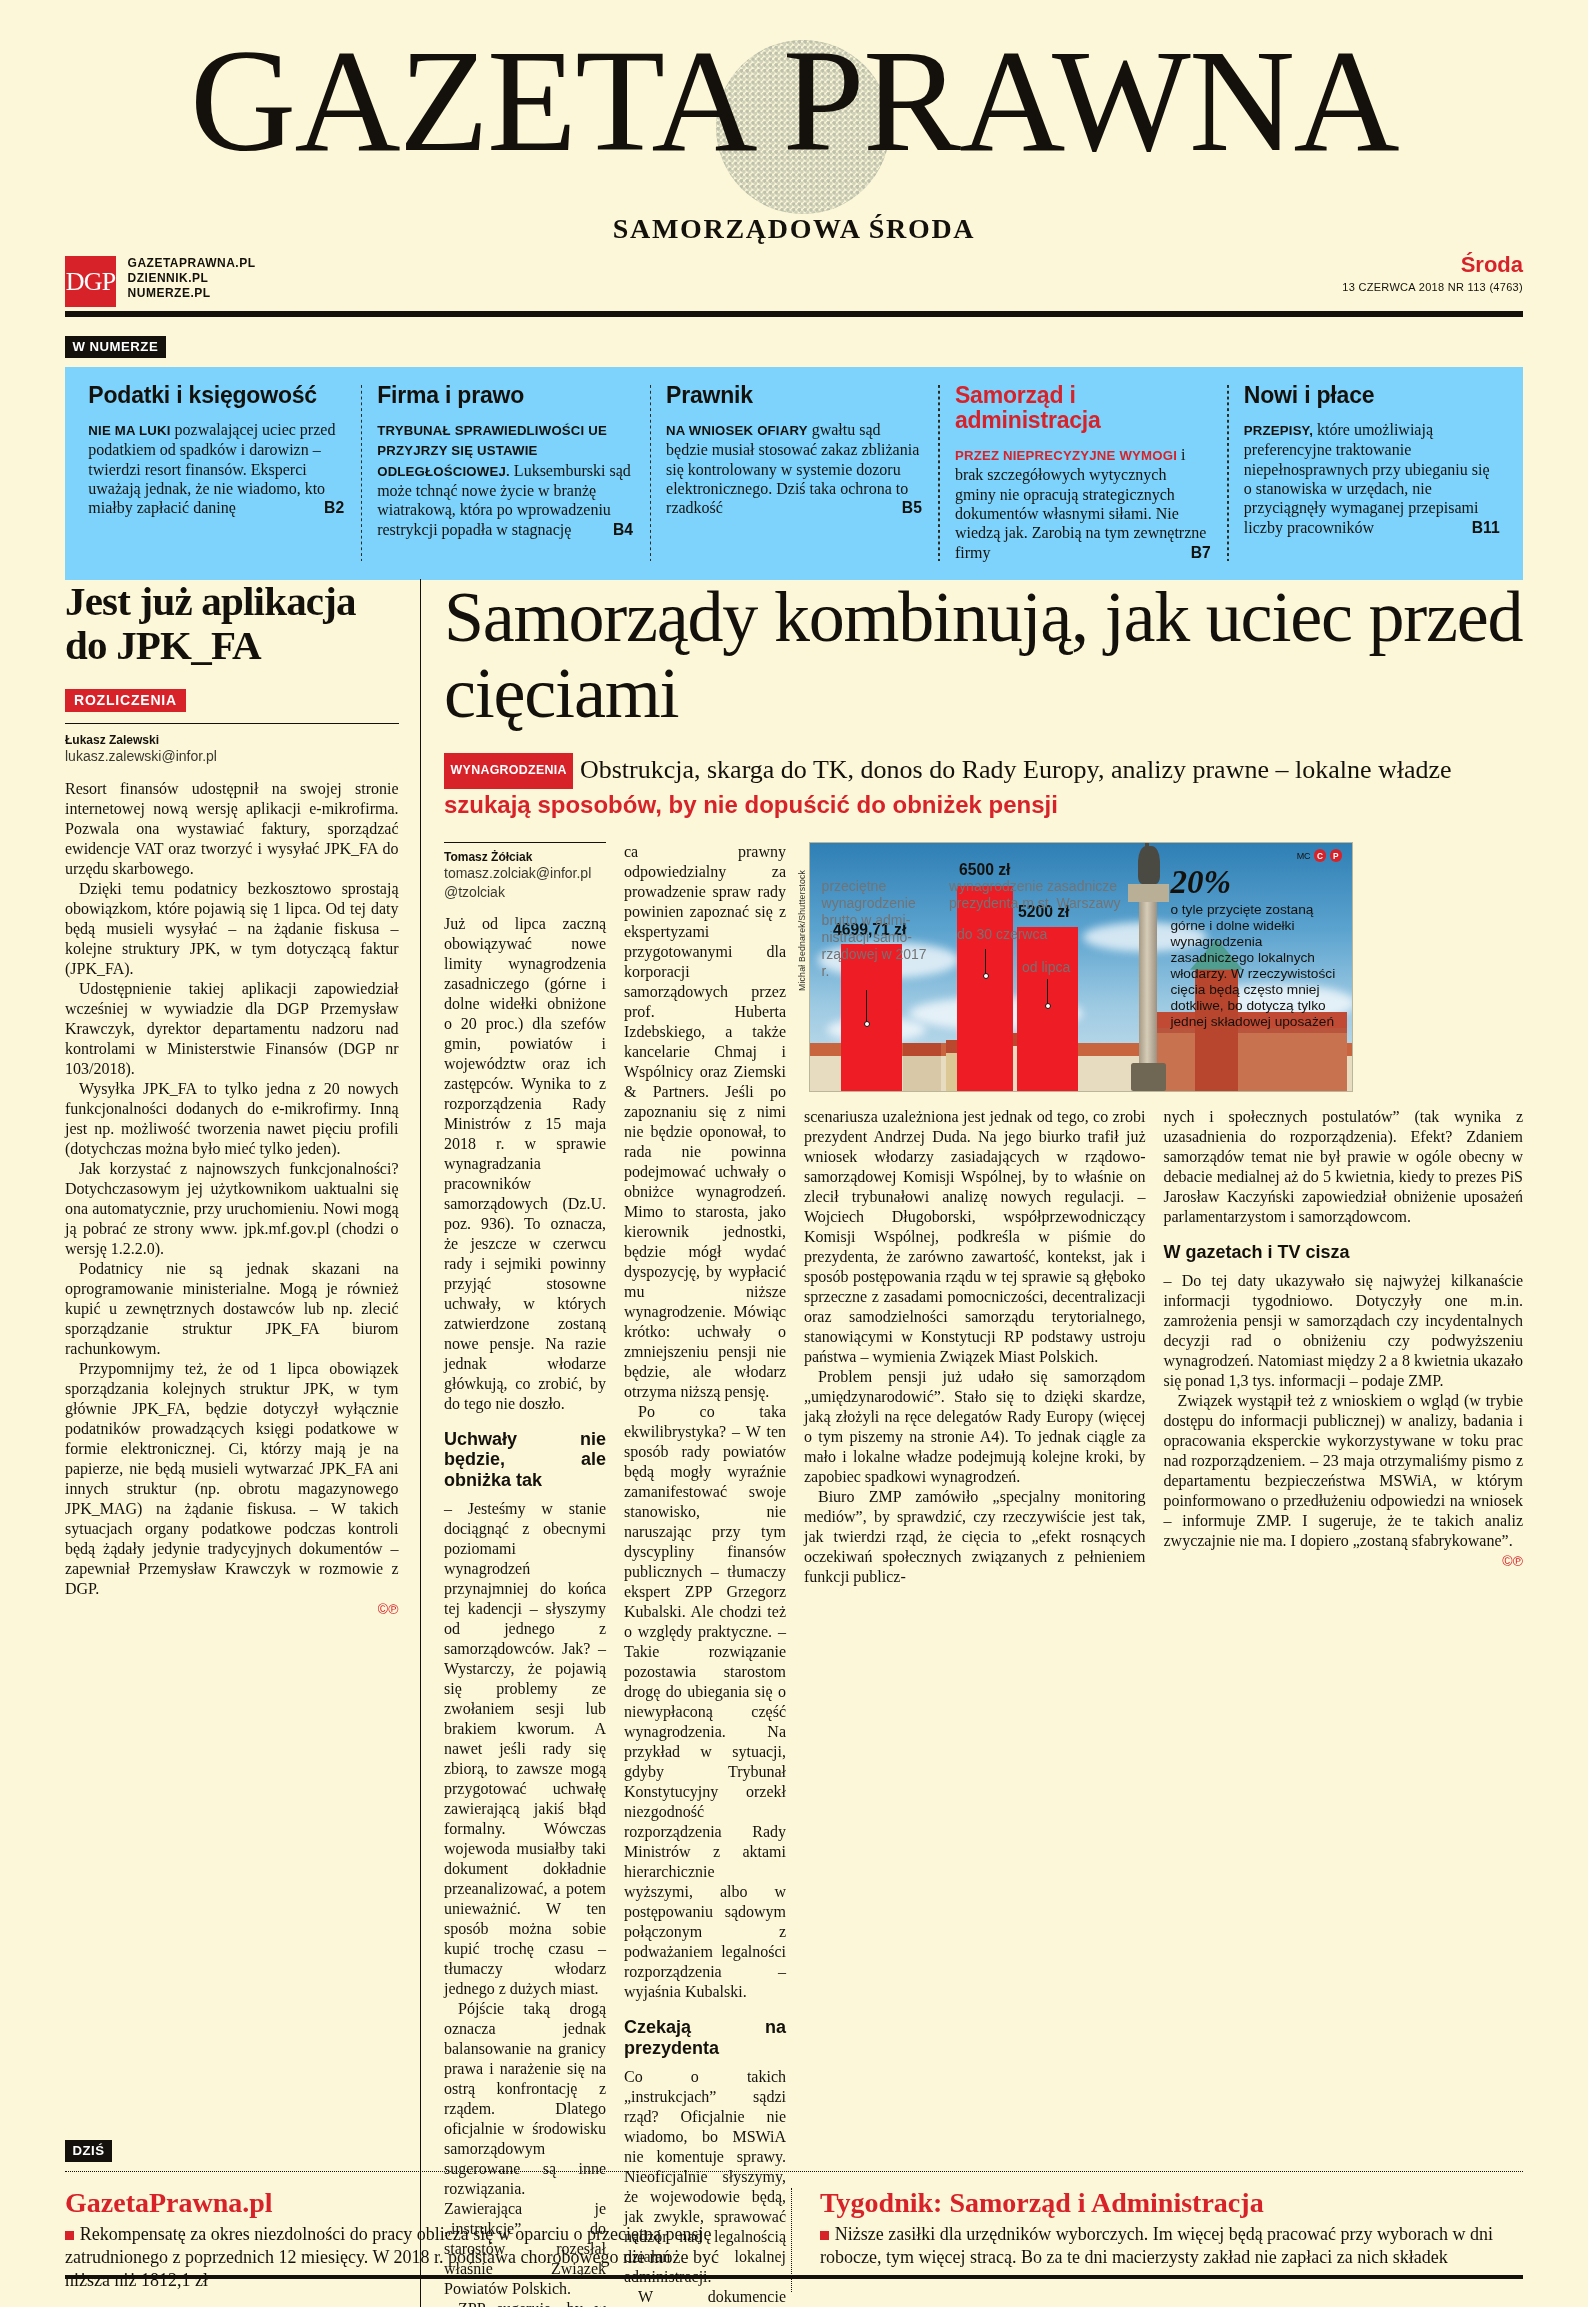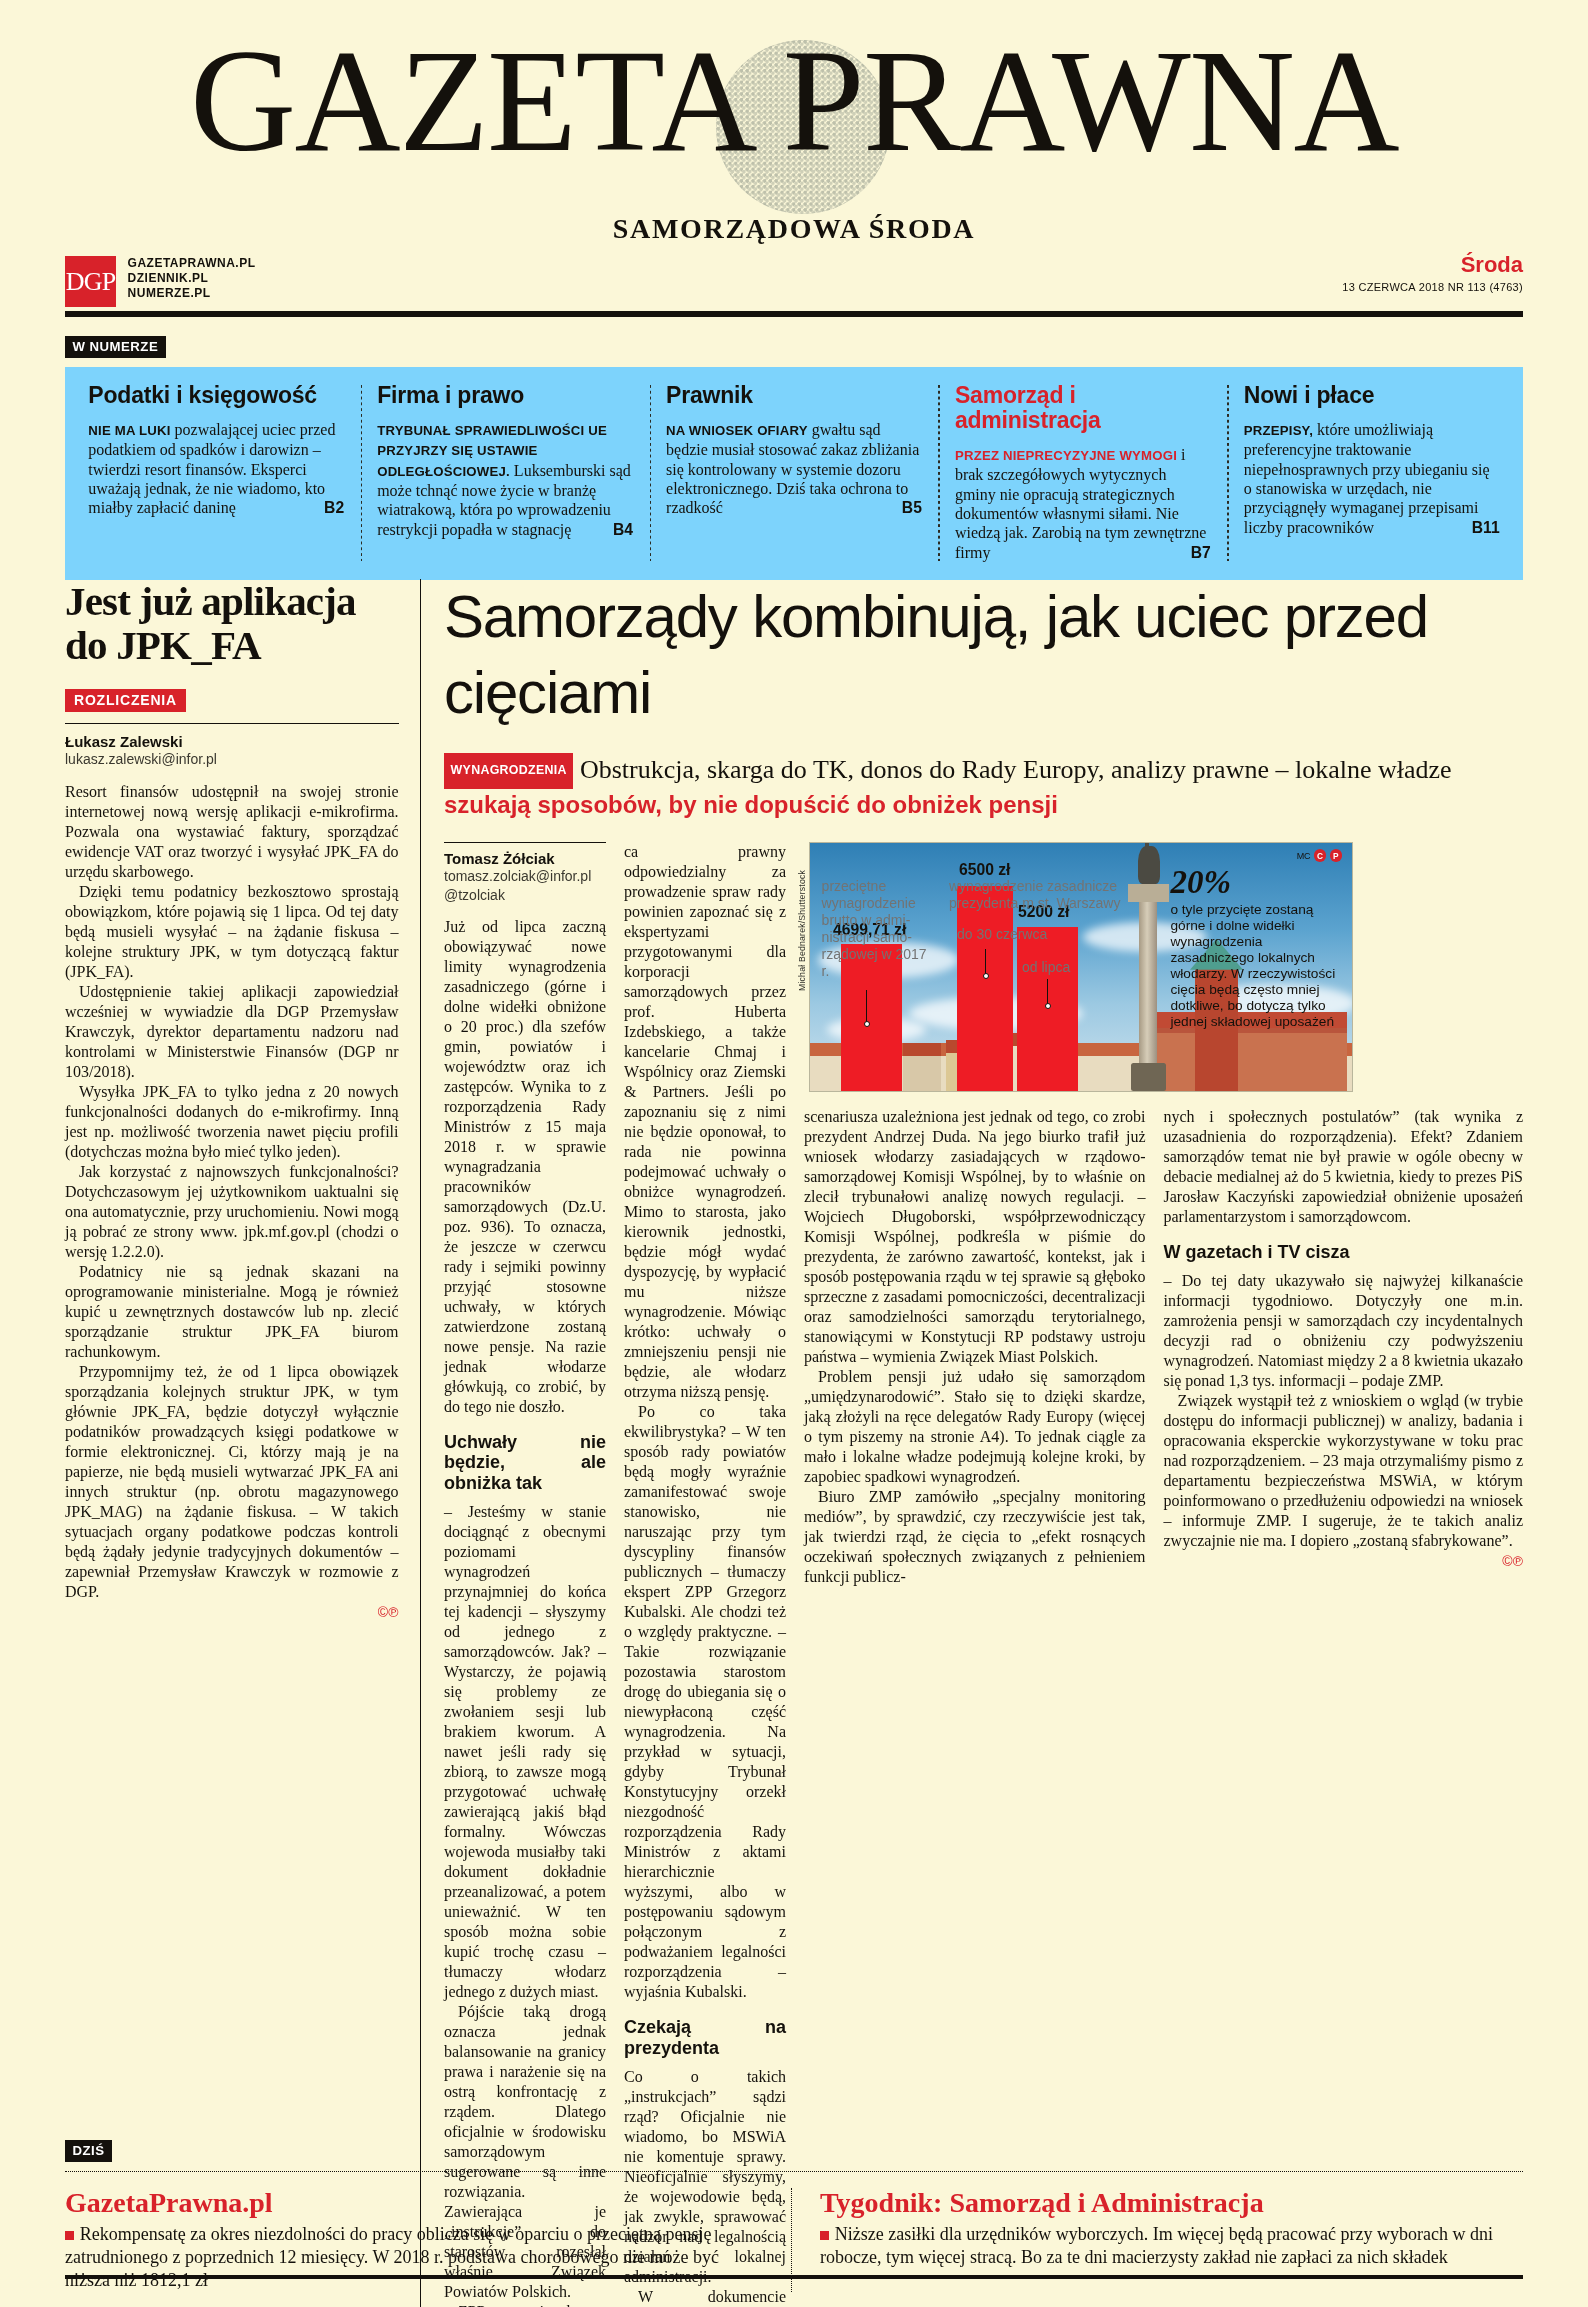--- a/index.html
+++ b/index.html
@@ -81,28 +81,28 @@
   .side{width:356px;padding-right:21.5px;box-sizing:border-box;border-right:0.8px solid #14110c;}
   .content{flex:1;padding-left:23px;box-sizing:border-box;}
 
   .side-head{font-family:"Liberation Serif",serif;font-weight:bold;font-size:41px;line-height:44px;letter-spacing:-0.8px;}
   .tag-red{
     display:inline-block;background:#d8222a;color:#fff;
     font-family:"Liberation Sans",sans-serif;font-weight:bold;
     font-size:14px;letter-spacing:0.8px;padding:3.3px 9px 4.1px 9px;margin-top:21.5px;
   }
   .byline-rule{border-top:1.7px solid #14110c;margin-top:11.6px;padding-top:8.3px;}
-  .author{font-family:"Liberation Sans",sans-serif;font-weight:bold;font-size:15px;}
+  .author{font-family:"Liberation Sans",sans-serif;font-weight:bold;font-size:12px;}
   .email{font-family:"Liberation Sans",sans-serif;font-size:14px;color:#3a382f;line-height:19px;}
   .side-body{margin-top:13.2px;font-size:16px;line-height:20px;text-align:justify;hyphens:auto;}
   .side-body p{margin:0;text-indent:0;}
   .side-body p + p{text-indent:14px;}
   .cp{color:#d8222a;font-family:"Liberation Sans",sans-serif;font-size:14px;}
 
-  .headline{font-family:Liberation Sans, sans-serif;font-size:60px;line-height:76px;letter-spacing:-1.2px;margin:0 0 21.5px 0;font-weight:400;}
+  .headline{font-family:Liberation Serif, serif;font-size:72px;line-height:76px;letter-spacing:-1.2px;margin:0 0 21.5px 0;font-weight:400;}
   .deck{font-size:26px;line-height:31px;margin-bottom:3.3px;}
   .tag-red-small{
     display:inline-block;background:#d8222a;color:#fff;
     font-family:"Liberation Sans",sans-serif;font-weight:bold;
     font-size:12.4px;letter-spacing:0.3px;padding:2.5px 6.6px 3.3px 6.6px;
     vertical-align:3.3px;margin-right:6.6px;
   }
   .deck .hl{color:#d8222a;font-family:"Liberation Sans",sans-serif;font-weight:bold;font-size:24px;}
 
   .art-grid{display:flex;margin-top:21.5px;}

